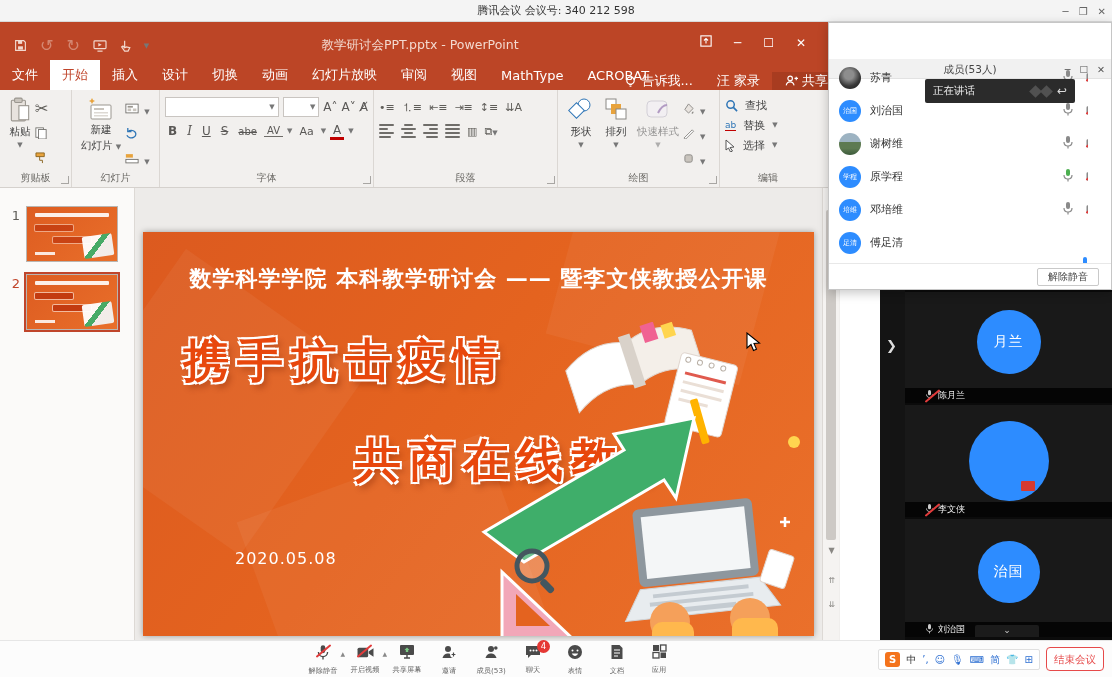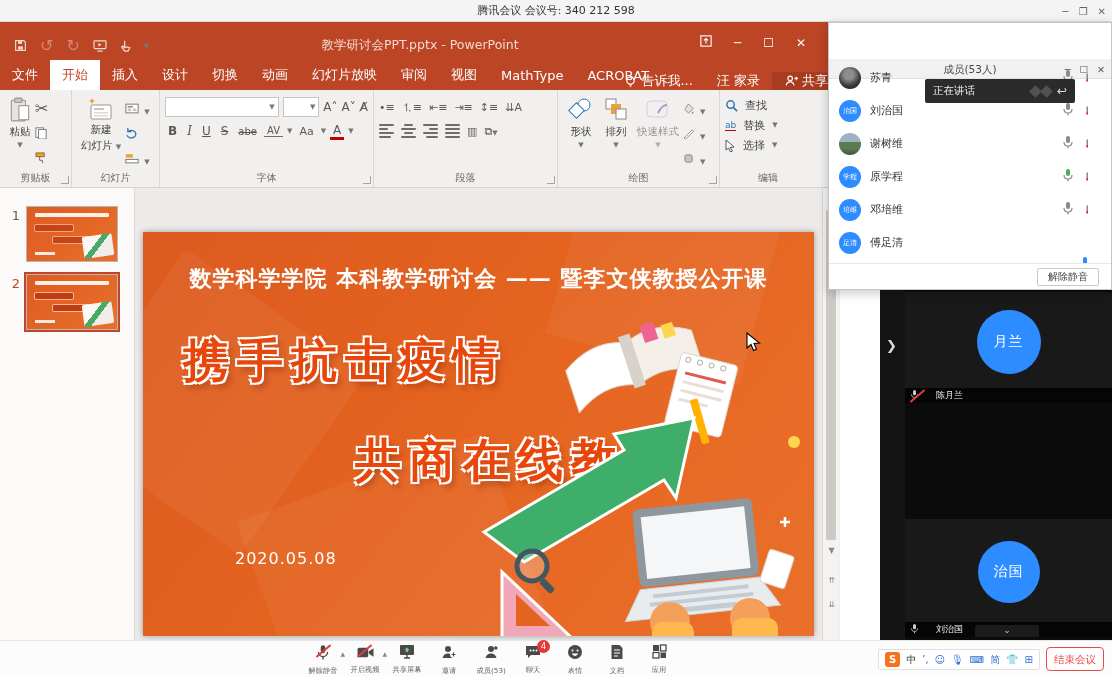--- a/index.html
+++ b/index.html
@@ -99,21 +99,21 @@
   
   .videos { left:880px; top:290px; width:232px; height:350px; background:#0b0b0b; }
   .v-rail { position:absolute; left:0; top:0; width:25px; height:350px; background:#141414; }
   .v-expand { position:absolute; left:6px; top:48px; color:#ddd; font-size:13px; }
   .v-tile { position:absolute; left:25px; width:207px; background:#191919; overflow:hidden; }
   .v-circle { position:absolute; left:50%; transform:translateX(-50%); border-radius:50%; background:#2D8CFF; color:#fff; display:flex; align-items:center; justify-content:center; font-size:14px; letter-spacing:1px; }
   .v-photo { background:
       linear-gradient(180deg,#c9ced2 0 28%, rgba(0,0,0,0) 28%),
       repeating-linear-gradient(90deg,#6b4a2f 0 5px,#4a3category 0, #46301f 5px 10px),
       #4a3322; }
-  .v-label { position:absolute; left:0; bottom:0; width:207px; height:15px; background:rgba(0,0,0,.78); display:flex; align-items:center; gap:17px; padding:0 5px; color:#eee; font-size:9px; }
+  .v-label { position:absolute; left:0; bottom:0; width:207px; height:15px; background:rgba(0,0,0,.78); display:flex; align-items:center; gap:4px; padding:0 20px; color:#eee; font-size:9px; }
   .v-collapse { position:absolute; left:70px; bottom:0; width:64px; height:12px; background:rgba(30,30,30,.9); color:#ccc; font-size:9px; text-align:center; line-height:11px; border-radius:2px 2px 0 0; }
   .flag { position:absolute; right:14px; bottom:10px; width:14px; height:10px; background:#D63A2F; border-radius:1px; }
 
   
   .btoolbar { left:0; top:640px; width:1112px; height:37px; background:#FCFCFC; border-top:1px solid #e6e6e6; }
   .bt-items { position:absolute; left:302px; top:3px; display:flex; }
   .bt-item { width:42px; display:flex; flex-direction:column; align-items:center; gap:1px; color:#4a4a4a; position:relative; }
   .bt-item .lbl { font-size:8px; color:#666; white-space:nowrap; transform:scale(.9); }
   .bt-caret { position:absolute; right:-1px; top:6px; font-size:6px; color:#888; }
   .badge { position:absolute; right:4px; top:-4px; min-width:13px; height:13px; background:#E53935; color:#fff; border-radius:7px; font-size:8.5px; line-height:13px; text-align:center; padding:0 2px; }
@@ -634,20 +634,33 @@
     <div class="v-label">
       <span class="slash" style="color:#ccc"><svg width="9" height="11" viewBox="0 0 12 14">
             <rect x="4" y="1" width="4" height="7" rx="2" fill="currentColor"></rect>
             <path d="M2 7c0 2.4 1.8 4 4 4s4-1.6 4-4" fill="none" stroke="currentColor" stroke-width="1.2"></path>
             <path d="M6 11v2.5" stroke="currentColor" stroke-width="1.2"></path>
           </svg></span>
       <span>陈月兰</span>
     </div>
   </div>
 
+  <div class="v-tile" style="top:115px;height:112px">
+    <div class="v-circle v-photo" style="top:16px;width:80px;height:80px">
+        <span class="flag"></span>
+      </div>
+    <div class="v-label">
+      <span class="slash" style="color:#ccc"><svg width="9" height="11" viewBox="0 0 12 14">
+            <rect x="4" y="1" width="4" height="7" rx="2" fill="currentColor"></rect>
+            <path d="M2 7c0 2.4 1.8 4 4 4s4-1.6 4-4" fill="none" stroke="currentColor" stroke-width="1.2"></path>
+            <path d="M6 11v2.5" stroke="currentColor" stroke-width="1.2"></path>
+          </svg></span>
+      <span>李文侠</span>
+    </div>
+  </div>
 
   <div class="v-tile" style="top:229px;height:118px">
     <div class="v-circle" style="top:22px;width:62px;height:62px">治国</div>
     <div class="v-label">
       <span style="color:#ccc"><svg width="9" height="11" viewBox="0 0 12 14">
             <rect x="4" y="1" width="4" height="7" rx="2" fill="currentColor"></rect>
             <path d="M2 7c0 2.4 1.8 4 4 4s4-1.6 4-4" fill="none" stroke="currentColor" stroke-width="1.2"></path>
             <path d="M6 11v2.5" stroke="currentColor" stroke-width="1.2"></path>
           </svg></span>
       <span>刘治国</span>

